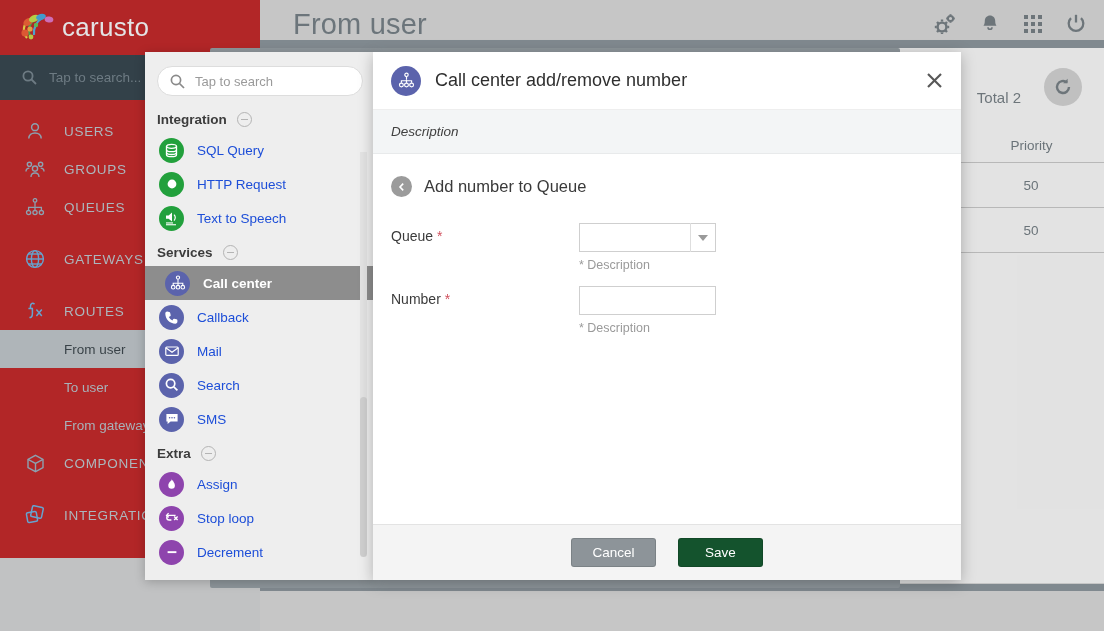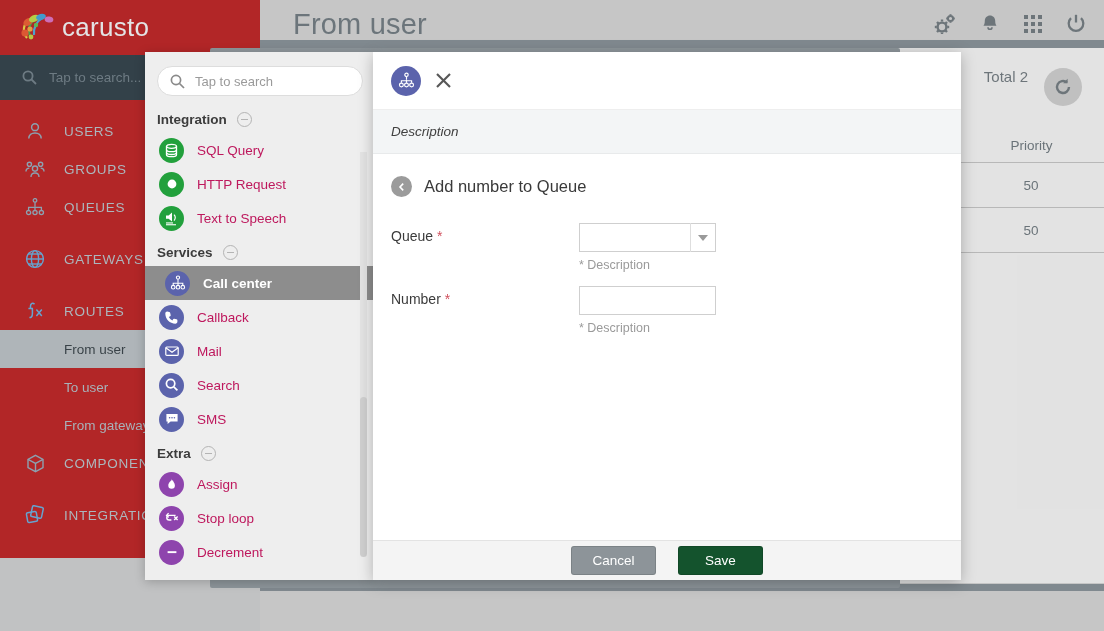--- a/index.html
+++ b/index.html
@@ -67,21 +67,21 @@
   }
   .panel-left-strip {
     position:absolute; left:0; top:48px; width:80px; bottom:48px;
     background:#ececec; border-right:1px solid #dcdcdc;
   }
   .bottom-band {
     position:absolute; left:0; bottom:40px; right:0; height:7px; background:#5d6b74;
   }
   .total-row {
     position:absolute; right:22px; top:68px;
-    display:flex; align-items:flex-start; gap:16px;
+    display:flex; align-items:flex-end; gap:23px;
   }
   .total-txt { font-size:15px; color:#3f4c54; }
   .refresh-btn {
     width:38px; height:38px; border-radius:50%; background:#c0c0c0;
     display:flex; align-items:center; justify-content:center; color:#3f4c54;
     font-size:19px;
   }
   .tbl { position:absolute; right:0; top:128px; width:146px; }
   .tbl-head {
     height:35px; display:flex; align-items:center; justify-content:center;
@@ -117,21 +117,21 @@
     display:flex; align-items:center; gap:10px;
     padding:10px 0 6px 12px; font-size:13.5px; font-weight:bold; color:#3c3c3c;
   }
   .collapse-btn {
     width:15px; height:15px; border-radius:50%; border:1.4px solid #b4b4b4;
     display:flex; align-items:center; justify-content:center;
   }
   .collapse-btn i { display:block; width:7px; height:1.6px; background:#b4b4b4; }
   .p-item {
     height:34px; display:flex; align-items:center; gap:13px; padding-left:14px;
-    font-size:13.5px; color:#be185d;
+    font-size:13.5px; color:#1d4ed8;
   }
   .p-item.sel { background:#8d8d8d; color:#fff; font-weight:bold;padding-left:20px; }
   .p-ico {
     width:25px; height:25px; border-radius:50%; flex:none;
     display:flex; align-items:center; justify-content:center; color:#fff;
   }
   .picker-sb-track {
     position:absolute; right:8px; top:100px; width:7px; bottom:28px;
     background:#e3e3e3;
   }
@@ -175,21 +175,21 @@
   .fctl { width:137px; }
   .f-select {
     height:29px; border:1px solid #cfcfcf; background:#fff;
     display:flex; align-items:center; justify-content:flex-end; padding-right:7px;
   }
   .f-select .sep { height:29px; width:1px; background:#dedede; margin-right:7px; }
   .caret { width:0;height:0;border-left:5px solid transparent;border-right:5px solid transparent;border-top:6px solid #9a9a9a; }
   .f-input { height:29px; border:1px solid #cfcfcf; background:#fff; }
   .fhint { font-size:12.5px; color:#9a9a9a; margin-top:6px; }
   .dlg-foot {
-    height:40px; background:#f4f4f4; border-top:1px solid #e3e3e3;
+    height:56px; background:#f4f4f4; border-top:1px solid #e3e3e3;
     display:flex; align-items:center; justify-content:center; gap:22px; flex:none;
   }
   .btn {
     min-width:85px; height:29px; border-radius:3px; border:1px solid rgba(0,0,0,.12);
     font-size:13.5px; color:#fff; display:flex; align-items:center;
     justify-content:center; cursor:pointer;
   }
   .btn-cancel { background:#8d9499; }
   .btn-save { background:#14532d; }
   svg { display:block; }
@@ -553,20 +553,21 @@
         <svg width="17" height="17" viewBox="0 0 16 16" fill="none" stroke="#fff" stroke-width="1.1">
           <circle cx="8" cy="2.6" r="1.6"></circle>
             <line x1="8" y1="4.2" x2="8" y2="7.2"></line>
           <path d="M3.2 10.2V8.2h9.6v2"></path>
             <line x1="8" y1="7.2" x2="8" y2="10.2"></line>
           <circle cx="3.2" cy="12.2" r="1.8"></circle>
             <circle cx="8" cy="12.2" r="1.8"></circle>
             <circle cx="12.8" cy="12.2" r="1.8"></circle>
         </svg>
       </span>
+      <span class="dlg-title">Call center add/remove number</span>
       <span class="dlg-close">
         <svg width="17" height="17" viewBox="0 0 17 17" stroke="currentColor" stroke-width="2.1">
           <line x1="2" y1="2" x2="15" y2="15"></line>
             <line x1="15" y1="2" x2="2" y2="15"></line>
         </svg>
       </span>
     </div>
 
     <div class="dlg-desc">Description</div>
 

